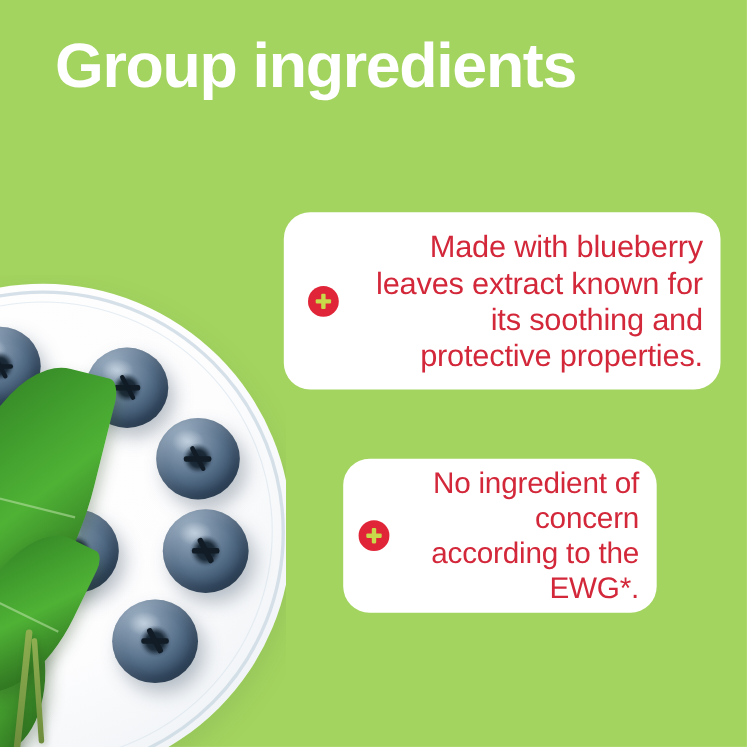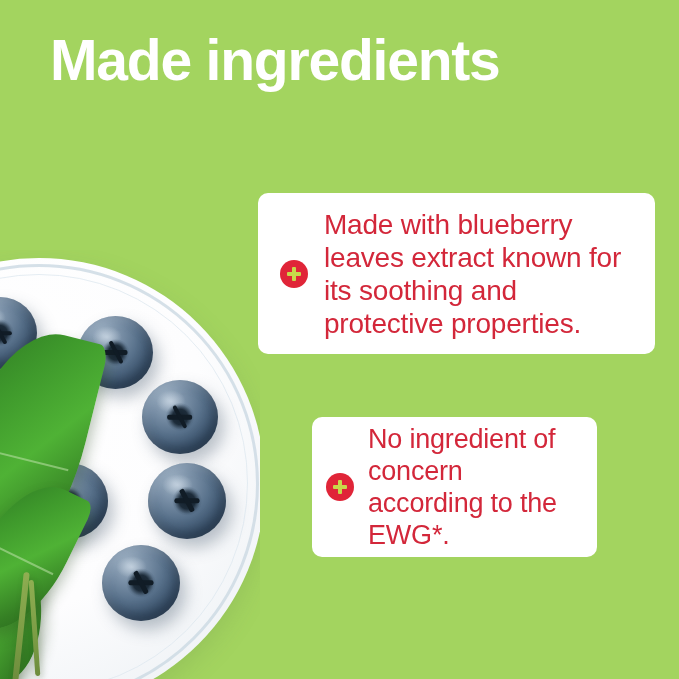--- a/index.html
+++ b/index.html
@@ -139,24 +139,25 @@
     position: absolute;
     background: linear-gradient(180deg, #8fae52 0%, #7b9c45 60%, #6d8c3d 100%);
     border-radius: 3px;
     box-shadow: 2px 3px 6px rgba(50,80,30,0.25);
   }
 
   
   .card {
     position: absolute;
     background: #ffffff;
-    border-radius: 10px;
+    border-radius: 24px;
     display: flex;
     align-items: center;
     box-sizing: border-box;
+    text-align: right;
   }
   #card-1 { left: 258px; top: 193px; width: 397px; height: 161px; padding: 0 16px 0 22px; }
   #card-2 { left: 312px; top: 417px; width: 285px; height: 140px; padding: 0 16px 0 14px; }
 
   .plus-icon {
     flex: 0 0 auto;
     width: 28px;
     height: 28px;
     border-radius: 50%;
     background: #e02538;
@@ -202,21 +203,21 @@
     color: #ffffff;
     letter-spacing: -0.1px;
     white-space: nowrap;
   }
 </style>
 </head>
 <body>
 
 <div id="stage">
 
-  <div id="page-title">Made ingredients</div>
+  <div id="page-title">Group ingredients</div>
 
   <div id="photo">
     <div class="dish"></div>
     <div class="dish-rim"></div>
     <div class="dish-rim2"></div>
 
     <div class="berry" style="left:213px; top:47px; width:74px; height:72px;">
       <div class="bloom"></div>
         <div class="crown"></div>
     </div>

